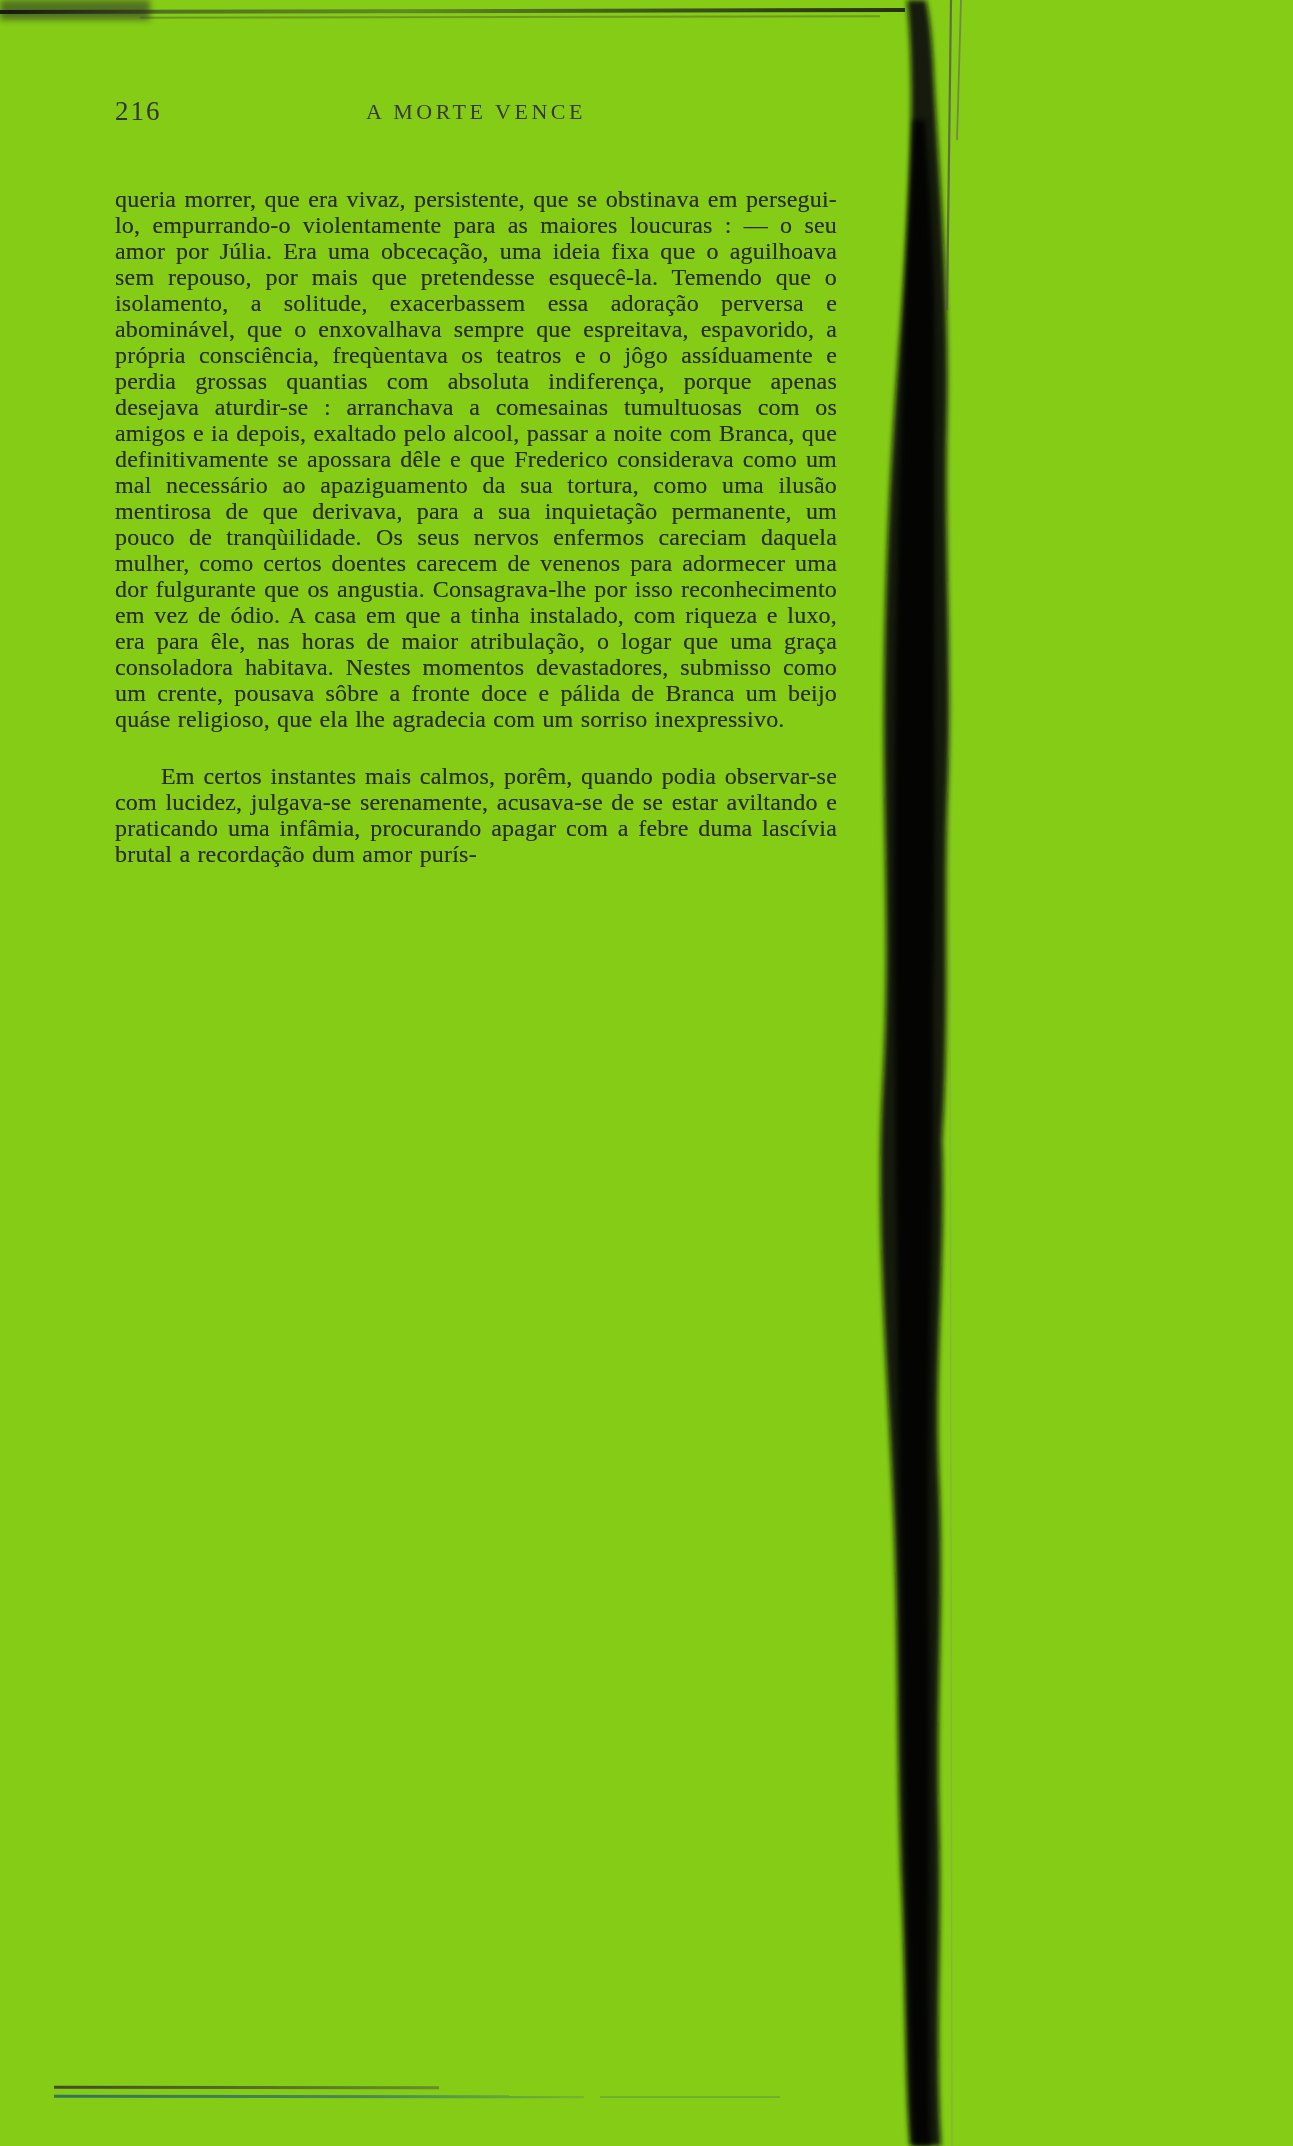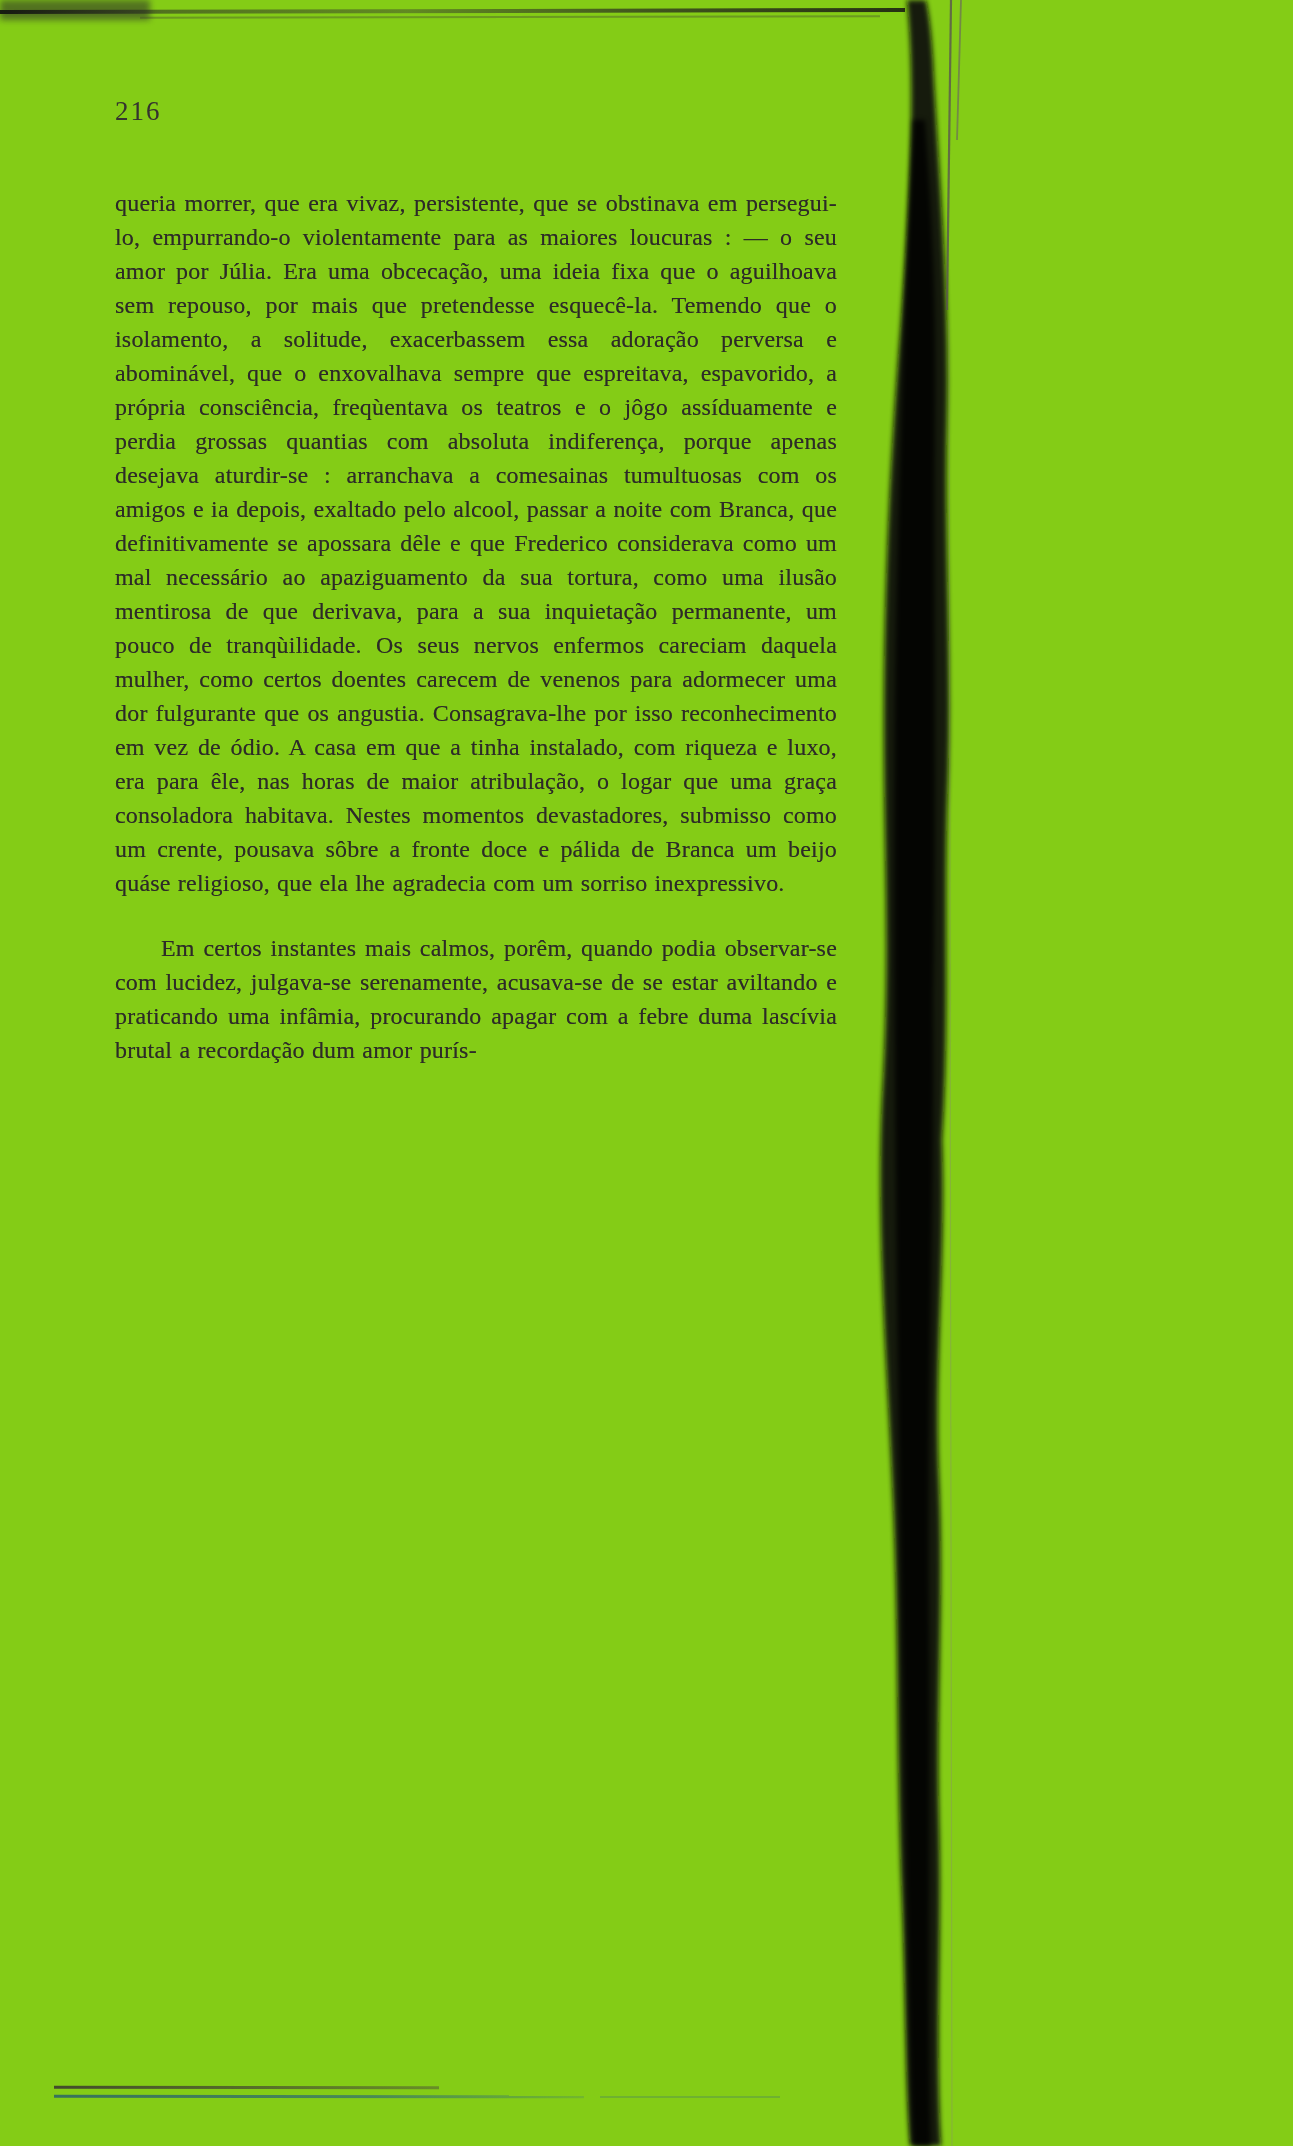--- a/index.html
+++ b/index.html
@@ -96,21 +96,21 @@
     text-align: center;
     font-size: 22px;
     letter-spacing: 3.5px;
     color: #3a3834;
   }
   .body-text {
     position: absolute;
     left: 115px; top: 186px;
     width: 722px;
     font-size: 24px;
-    line-height: 34px;
+    line-height: 26px;
     color: #2d2b28;
     text-align: justify;
     letter-spacing: 0.2px;
     word-spacing: 1px;
     text-shadow: 0 0 0.5px rgba(45,43,40,.55);
   }
   .body-text p { margin: 0; }
   .body-text p.indented { text-indent: 46px; margin-top: 31px; }
 </style>
 </head>
@@ -161,20 +161,21 @@
     <line x1="106" y1="0" x2="102" y2="140" stroke="#6a665f" stroke-width="1.8" opacity="0.65"></line>
     <line x1="94" y1="320" x2="97" y2="2146" stroke="#8a857c" stroke-width="1.2" opacity="0.35"></line>
   </svg>
 
   <div class="bottom-line-dark"></div>
   <div class="bottom-line-teal"></div>
   <div class="bottom-line-teal-2"></div>
 
   <div class="header-row">
     <span class="page-number">216</span>
+    <span class="running-title">A MORTE VENCE</span>
   </div>
 
   <div class="body-text">
     <p>queria morrer, que era vivaz, persistente, que se obstinava em persegui-lo, empurrando-o violentamente para as maiores loucuras : — o seu amor por Júlia. Era uma obcecação, uma ideia fixa que o aguilhoava sem repouso, por mais que pretendesse esquecê-la. Temendo que o isolamento, a solitude, exacerbassem essa adoração perversa e abominável, que o enxovalhava sempre que espreitava, espavorido, a própria consciência, freqùentava os teatros e o jôgo assíduamente e perdia grossas quantias com absoluta indiferença, porque apenas desejava aturdir-se : arranchava a comesainas tumultuosas com os amigos e ia depois, exaltado pelo alcool, passar a noite com Branca, que definitivamente se apossara dêle e que Frederico considerava como um mal necessário ao apaziguamento da sua tortura, como uma ilusão mentirosa de que derivava, para a sua inquietação permanente, um pouco de tranqùilidade. Os seus nervos enfermos careciam daquela mulher, como certos doentes carecem de venenos para adormecer uma dor fulgurante que os angustia. Consagrava-lhe por isso reconhecimento em vez de ódio. A casa em que a tinha instalado, com riqueza e luxo, era para êle, nas horas de maior atribulação, o logar que uma graça consoladora habitava. Nestes momentos devastadores, submisso como um crente, pousava sôbre a fronte doce e pálida de Branca um beijo quáse religioso, que ela lhe agradecia com um sorriso inexpressivo.</p>
     <p class="indented">Em certos instantes mais calmos, porêm, quando podia observar-se com lucidez, julgava-se serenamente, acusava-se de se estar aviltando e praticando uma infâmia, procurando apagar com a febre duma lascívia brutal a recordação dum amor purís-</p>
   </div>
 
 </div>
 
 </body></html>

